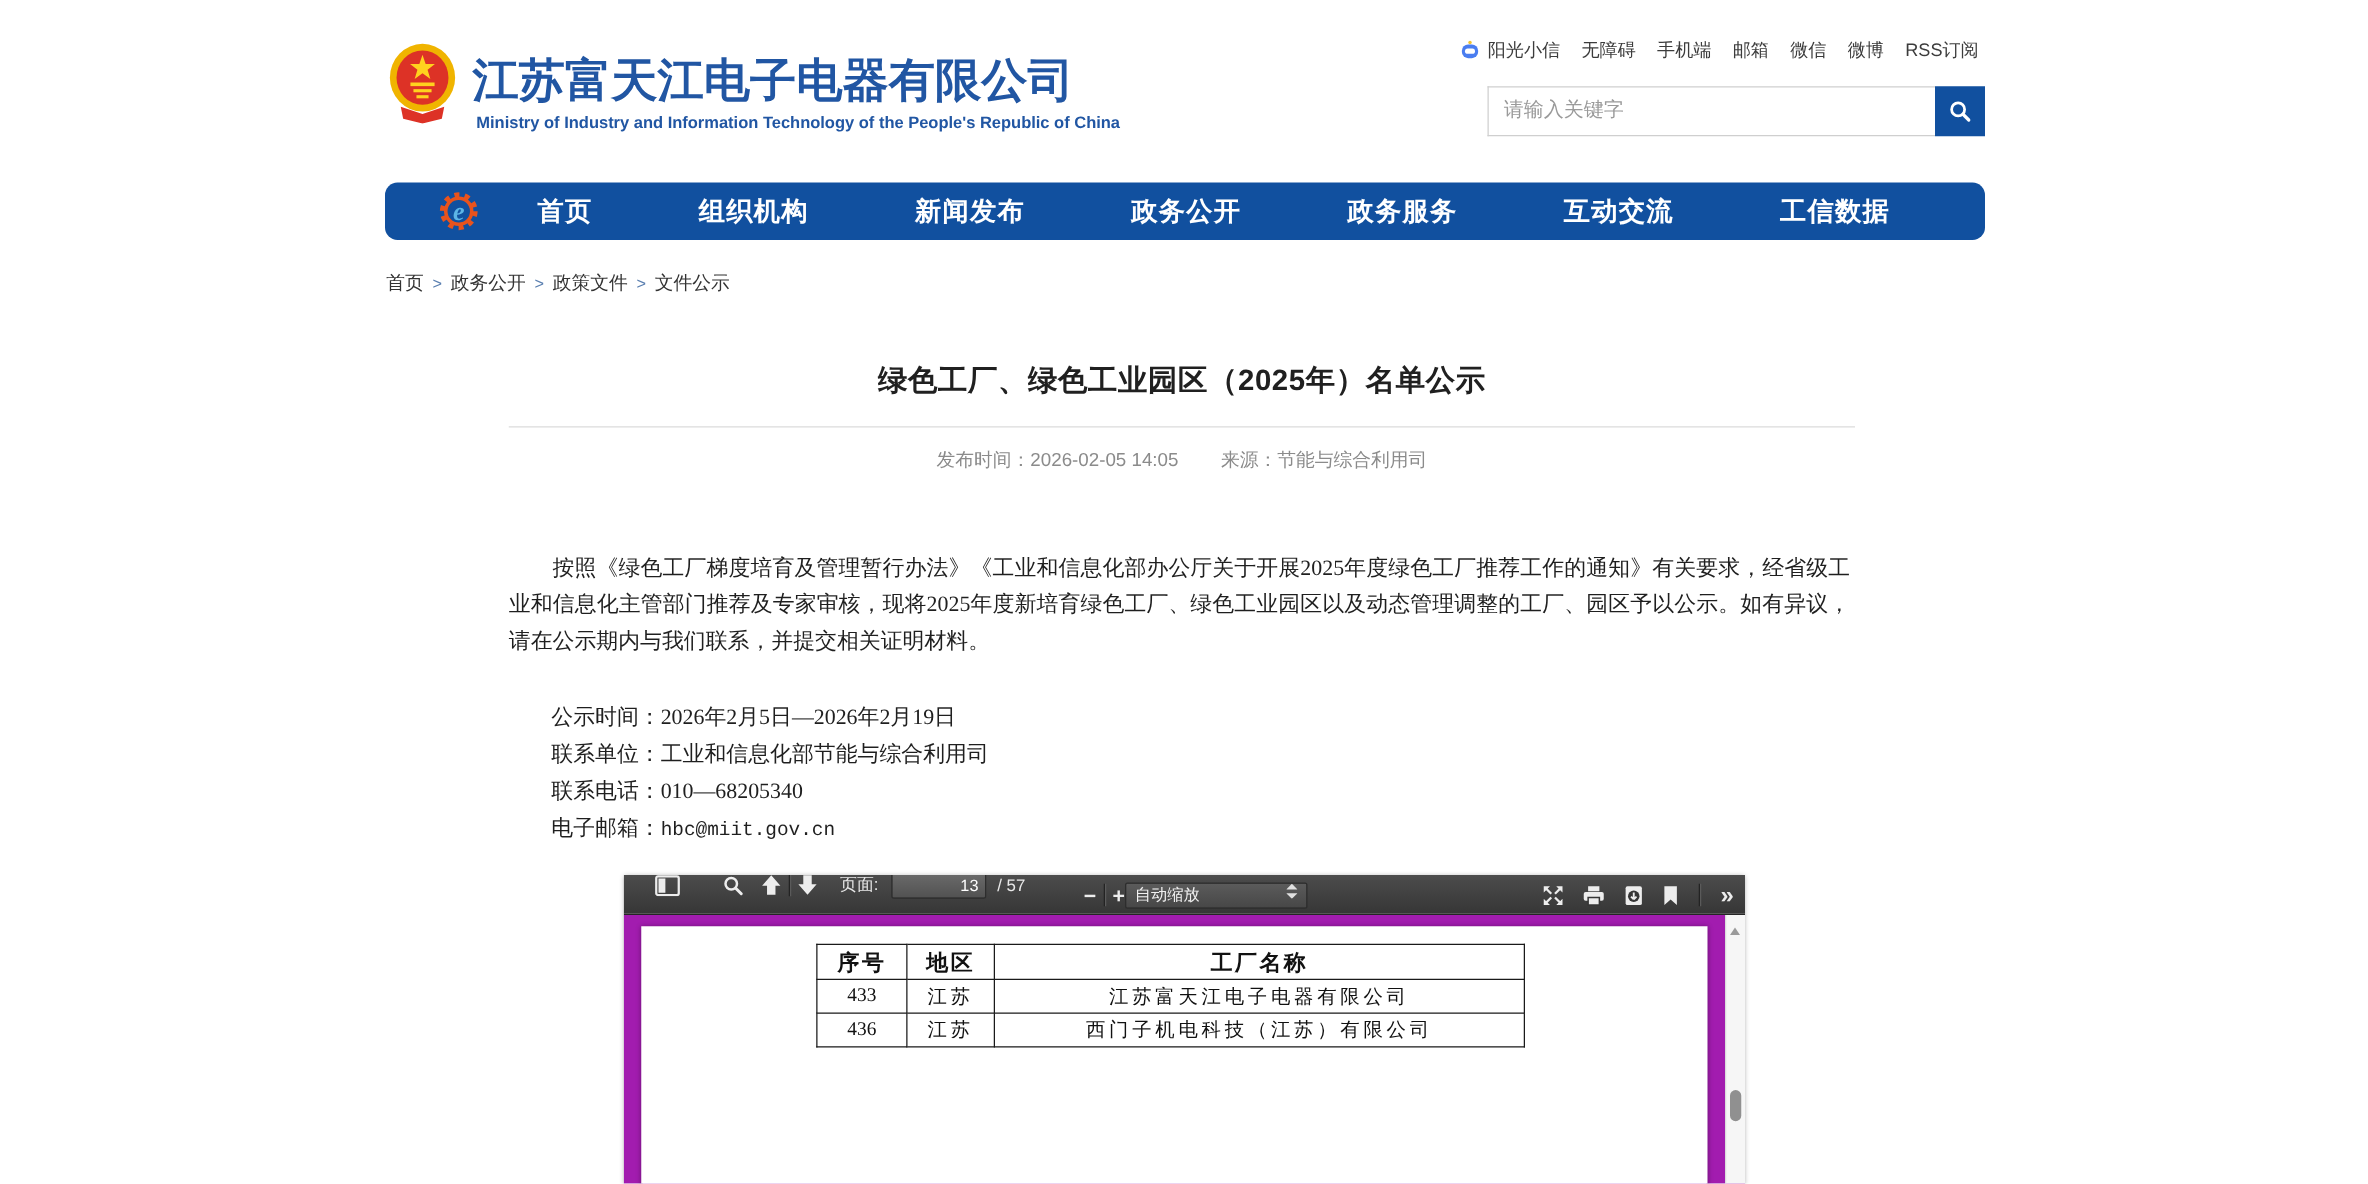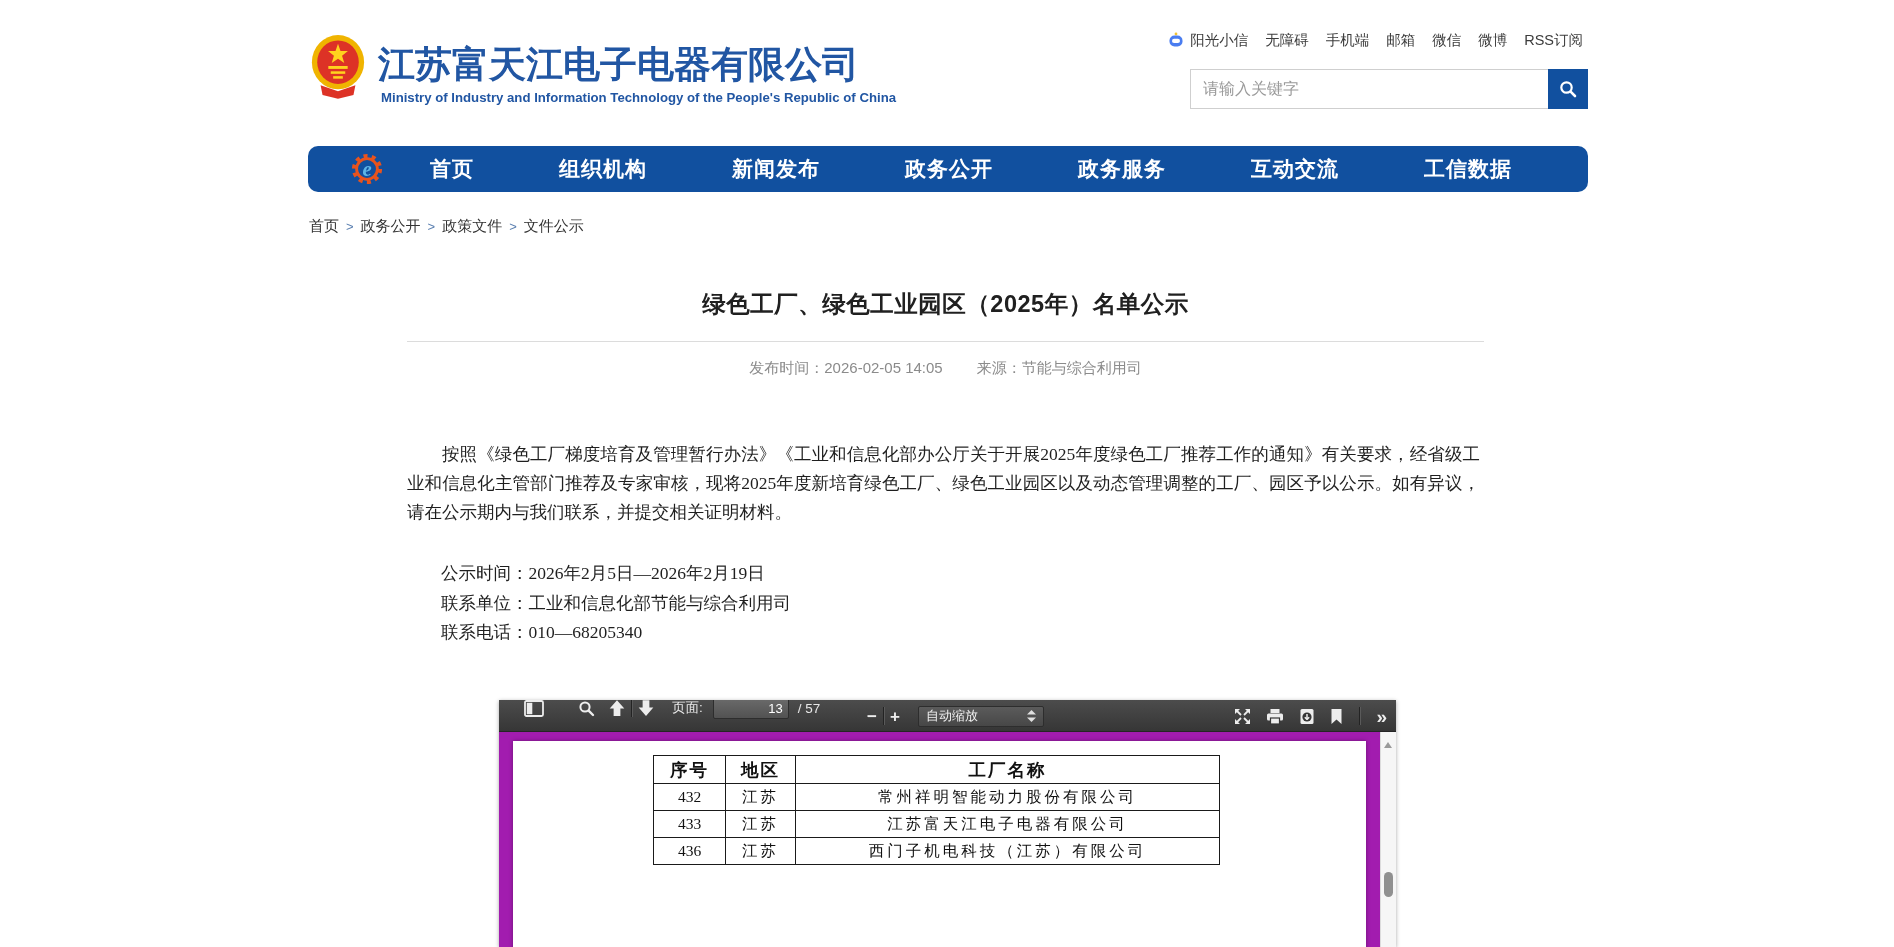--- a/index.html
+++ b/index.html
@@ -40,21 +40,21 @@
   .pdf-toolbar{position:absolute;top:0;left:0;right:0;height:32px;background:linear-gradient(#4c4c4c,#363636);border-bottom:1px solid #252525;box-sizing:border-box;}
   .tb-left{position:absolute;left:25px;top:0;height:16px;display:flex;align-items:center;justify-content:space-between;}
   .tb-zoom{position:absolute;left:368px;top:0;height:32px;display:flex;align-items:center;}
   .tb-right{position:absolute;right:9px;top:0;height:32px;display:flex;align-items:center;gap:15px;}
   .tb-btn{background:none;border:none;padding:0;display:flex;align-items:center;justify-content:center;cursor:pointer;color:#ededed;}
   .tb-sep{width:1px;height:18px;background:#232323;box-shadow:1px 0 0 #5a5a5a;margin:0 6px;}
   .tb-label{color:#e8e8e8;font-size:13.5px;margin-left:16px;white-space:nowrap;}
   .page-input{margin-left:10px;width:64px;height:19px;background:linear-gradient(#6a6a6a,#525252);border:1px solid #2d2d2d;border-radius:2px;color:#fff;font-size:13px;text-align:right;padding:0 5px;font-family:"Liberation Sans",sans-serif;}
   .page-total{color:#e8e8e8;font-size:13.5px;margin-left:9px;}
   .zoom-glyph{color:#ededed;font-size:17px;font-weight:bold;line-height:1;}
-  .zoom-select{margin-left:18px;width:126px;height:21px;background:linear-gradient(#5b5b5b,#474747);border:1px solid #2d2d2d;border-radius:2px;display:flex;align-items:center;justify-content:space-between;padding:0 7px;cursor:pointer;box-sizing:border-box;}
+  .zoom-select{width:146px;height:21px;background:linear-gradient(#5b5b5b,#474747);border:1px solid #2d2d2d;border-radius:2px;display:flex;align-items:flex-start;justify-content:space-between;padding:0 7px;cursor:pointer;box-sizing:border-box;}
   .zoom-select-label{color:#f0f0f0;font-size:13px;}
   .more-glyph{color:#ededed;font-size:19px;font-weight:bold;line-height:1;}
   .pdf-body{position:absolute;top:32px;left:0;right:0;bottom:0;background:#a21caf;}
   .pdf-page{position:absolute;left:14px;top:9px;width:853px;height:280px;background:#ffffff;box-shadow:0 0 4px rgba(0,0,0,.35);}
   .pdf-scrollbar{position:absolute;right:0;top:0;bottom:0;width:16px;background:#f6f6f6;border-left:1px solid #dcdcdc;box-sizing:border-box;}
   .sb-up{position:absolute;top:10px;left:3px;width:0;height:0;border-left:4.5px solid transparent;border-right:4.5px solid transparent;border-bottom:6px solid #9a9a9a;}
   .sb-thumb{position:absolute;left:3px;top:140px;width:9px;height:25px;background:#909090;border-radius:5px;cursor:pointer;}
   
   .pdf-table{position:absolute;left:140px;top:14px;border-collapse:collapse;font-family:"Liberation Serif",serif;color:#111;}
   .pdf-table th,.pdf-table td{border:1px solid #1a1a1a;text-align:center;padding:0;}
@@ -153,20 +153,21 @@
 <div class="article-meta">
   <span>发布时间：</span><span>2026-02-05 14:05</span><span class="meta-src">来源：</span><span>节能与综合利用司</span>
 </div>
 
 <div class="article-body">按照《绿色工厂梯度培育及管理暂行办法》《工业和信息化部办公厅关于开展2025年度绿色工厂推荐工作的通知》有关要求，经省级工业和信息化主管部门推荐及专家审核，现将2025年度新培育绿色工厂、绿色工业园区以及动态管理调整的工厂、园区予以公示。如有异议，请在公示期内与我们联系，并提交相关证明材料。</div>
 
 <div class="contacts">
   <div><span>公示时间：</span><span>2026年2月5日—2026年2月19日</span></div>
   <div><span>联系单位：</span><span>工业和信息化部节能与综合利用司</span></div>
   <div><span>联系电话：</span><span>010—68205340</span></div>
+  <div><span>电子邮箱：</span><span class="mono">hbc@miit.gov.cn</span></div>
 </div>
 
 <div class="pdf">
   <div class="pdf-toolbar">
     <div class="tb-left">
       <button class="tb-btn" style="margin-right:34px;">
         <svg width="20" height="17" viewBox="0 0 20 17">
           <rect x="1" y="1" width="18" height="15" rx="1.5" fill="none" stroke="#ededed" stroke-width="1.8"></rect>
           <rect x="2.8" y="2.8" width="5.5" height="11.4" fill="#ededed"></rect>
         </svg>
@@ -256,25 +257,20 @@
           </colgroup>
         <thead>
           <tr>
             <th>序号</th>
             <th>地区</th>
             <th>工厂名称</th>
           </tr>
         </thead>
         <tbody>
           <tr>
-            <td>432</td>
-            <td class="td-region">江苏</td>
-            <td class="td-name">常州祥明智能动力股份有限公司</td>
-          </tr>
-          <tr>
             <td>433</td>
             <td class="td-region">江苏</td>
             <td class="td-name">江苏富天江电子电器有限公司</td>
           </tr>
           <tr>
             <td>436</td>
             <td class="td-region">江苏</td>
             <td class="td-name">西门子机电科技（江苏）有限公司</td>
           </tr>
         </tbody>

